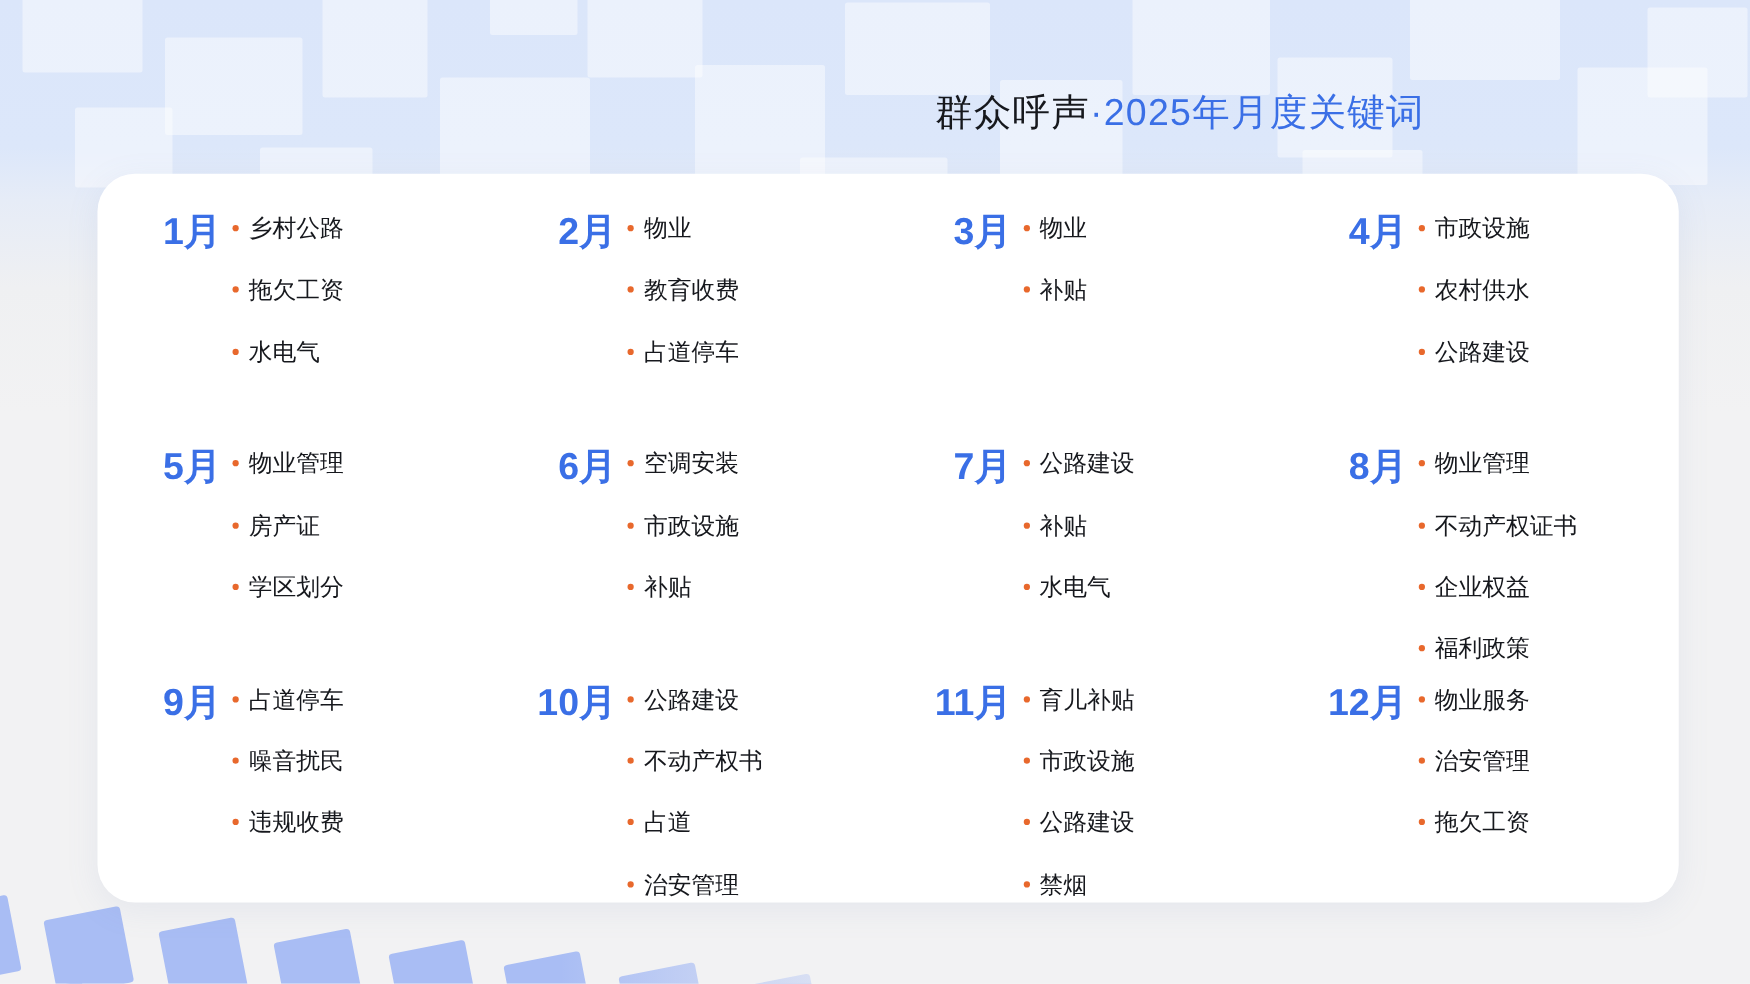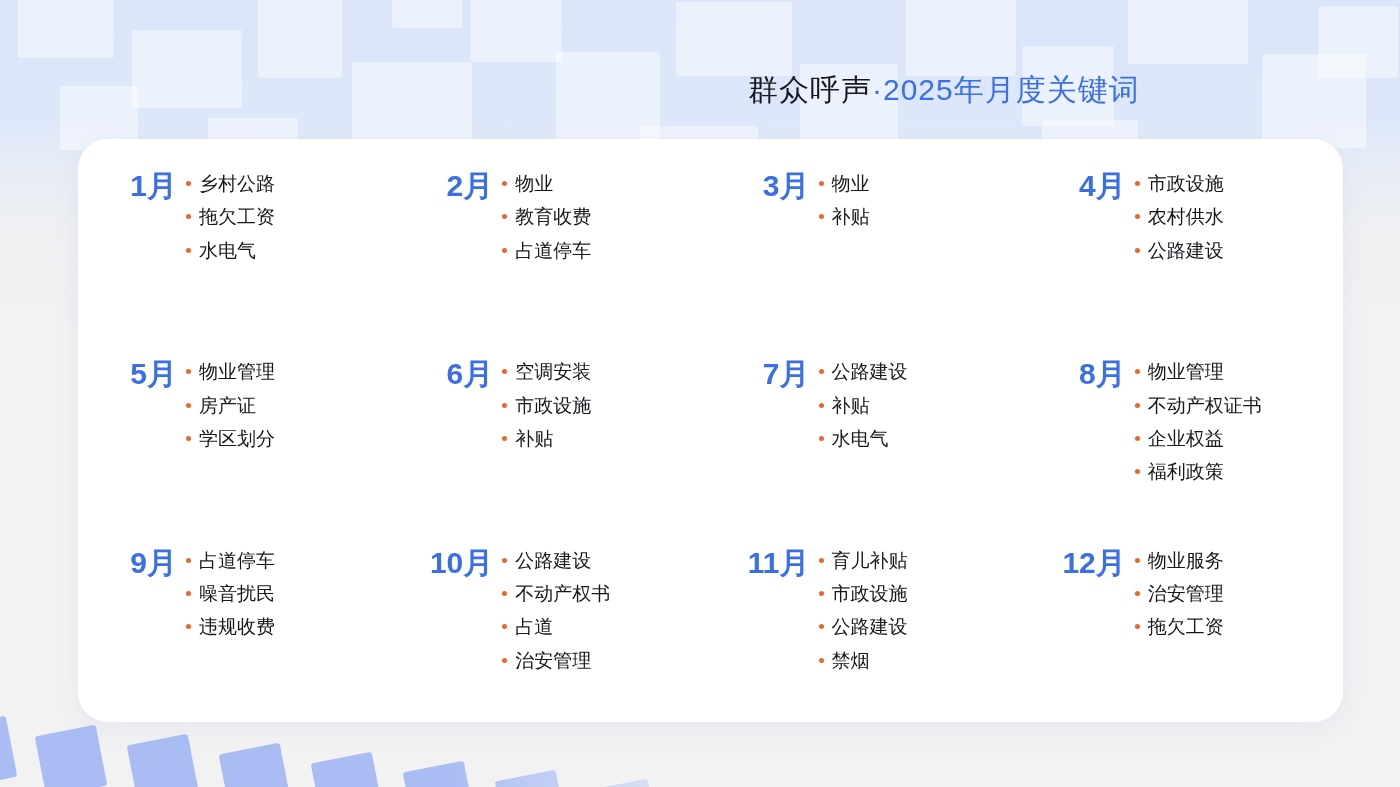--- a/index.html
+++ b/index.html
@@ -175,21 +175,21 @@
     color: #3a6fe6;
     line-height: 1;
     letter-spacing: 0px;
     font-family: "Liberation Sans", "DejaVu Sans", sans-serif;
   }
 
   .kw-list {
     flex: 1 1 auto;
     display: flex;
     flex-direction: column;
-    gap: 9px;
+    gap: 25px;
     padding-top: 1px;
   }
 
   .kw-item {
     display: flex;
     flex-direction: row;
     align-items: baseline;
     font-size: 19px;
     color: #16181d;
     line-height: 1.28;

